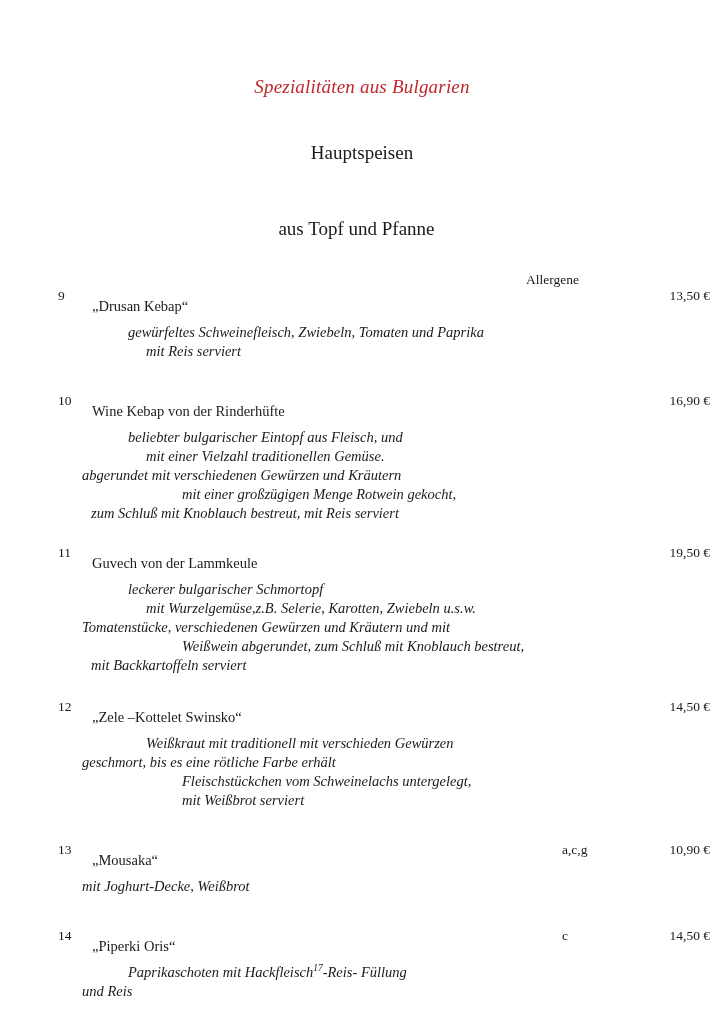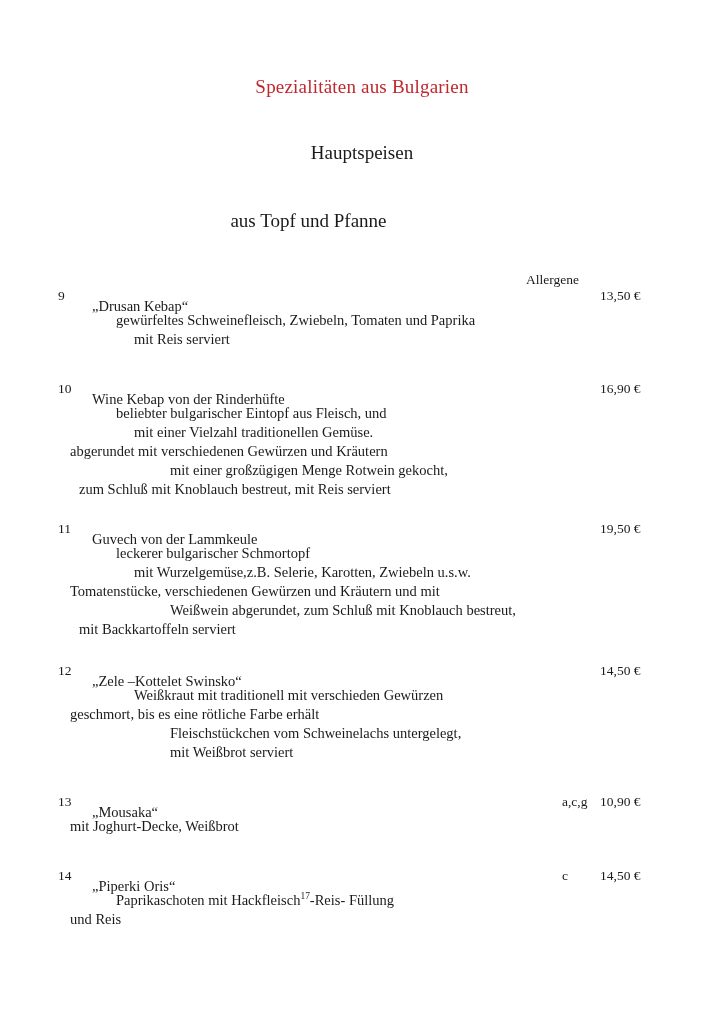--- a/index.html
+++ b/index.html
@@ -28,40 +28,42 @@
   
   .title-main {
     position: absolute;
     left: 0;
     top: 76px;
     width: 724px;
     text-align: center;
     font-size: 19px;
     letter-spacing: 0.2px;
     color: #c0272d;
+    font-style: italic;
   }
 
   .title-sub {
     position: absolute;
     left: 0;
     top: 142px;
     width: 724px;
     text-align: center;
     font-size: 19px;
     color: #1a1a1a;
   }
 
   .title-sub2 {
     position: absolute;
     left: 0;
-    top: 210px;
+    top: 218px;
     width: 617px;
     text-align: center;
     font-size: 19px;
     color: #1a1a1a;
+    padding-left: 48px;
   }
 
   
   .allergene-header {
     position: absolute;
     left: 0;
     top: 272px;
     width: 724px;
     font-size: 13.5px;
     color: #1a1a1a;
@@ -114,28 +116,30 @@
     top: 0;
     font-size: 13.5px;
     white-space: nowrap;
   }
 
   .item-price {
     position: absolute;
     left: 600px;
     top: 0;
     width: 110px;
+    text-align: right;
     font-size: 13.5px;
     white-space: nowrap;
   }
 
   .item-desc {
-    margin: 4px;
+    margin: 16px;
     padding: 0;
     list-style: none;
+    font-style: italic;
   }
 
   .desc-line {
     font-size: 14.5px;
     line-height: 19px;
     white-space: nowrap;
   }
   .indent-1 { padding-left: 112px; }
   .indent-2 { padding-left: 130px; }
   .indent-3 { padding-left: 66px; }

